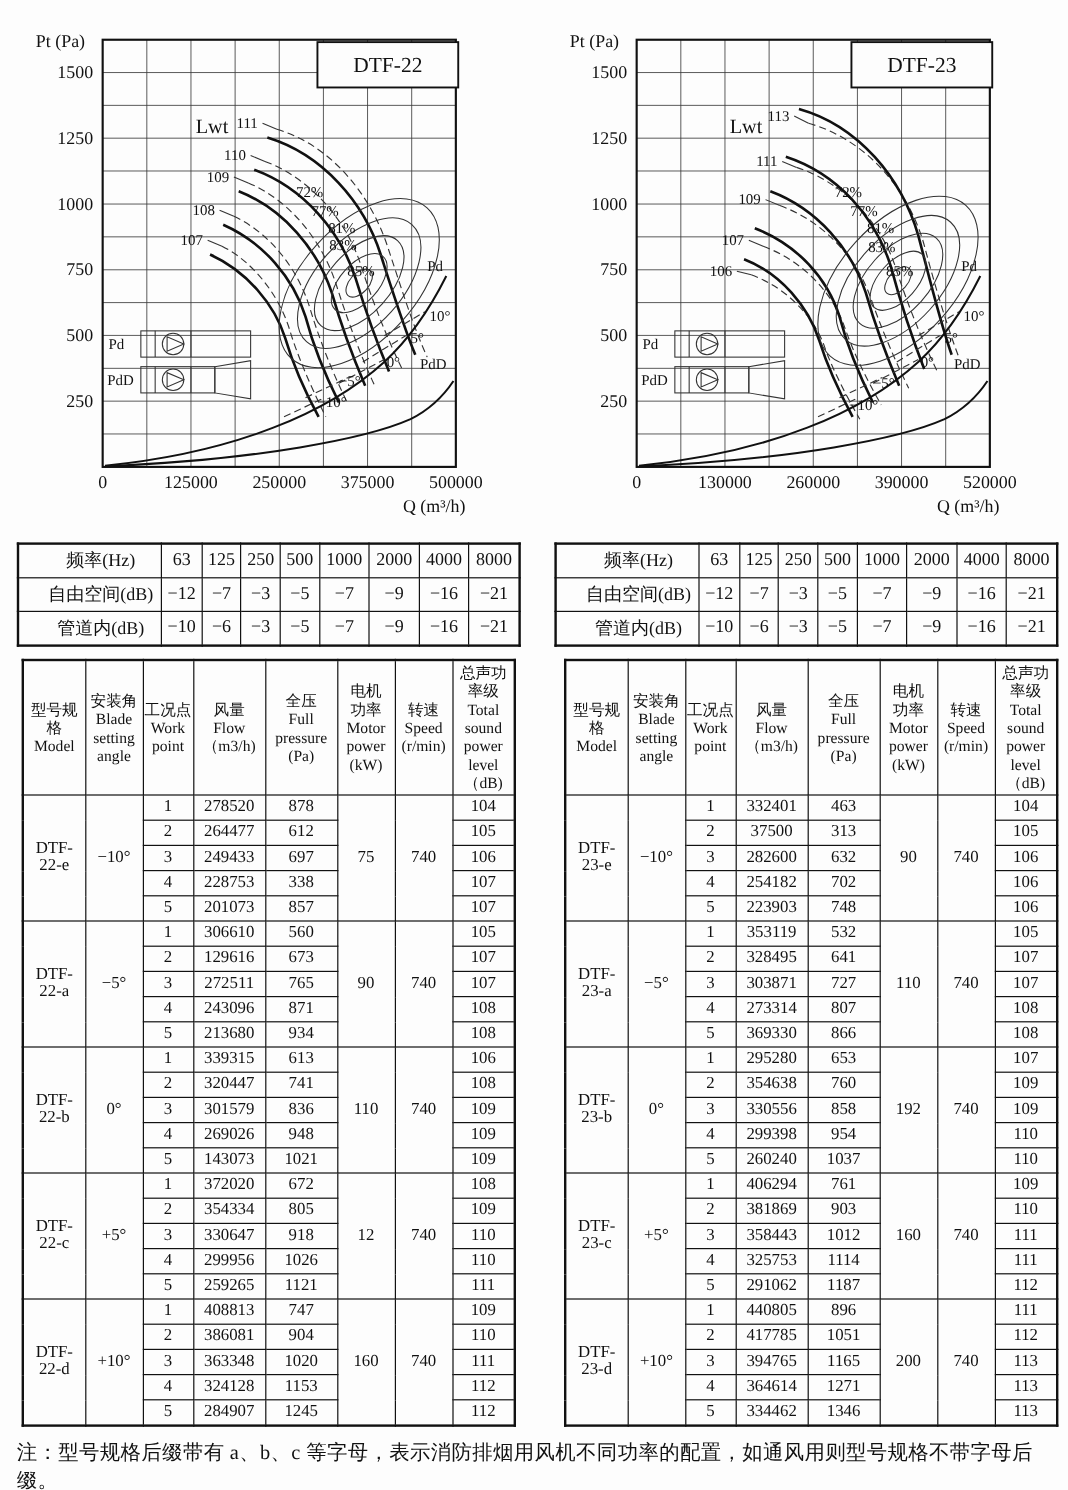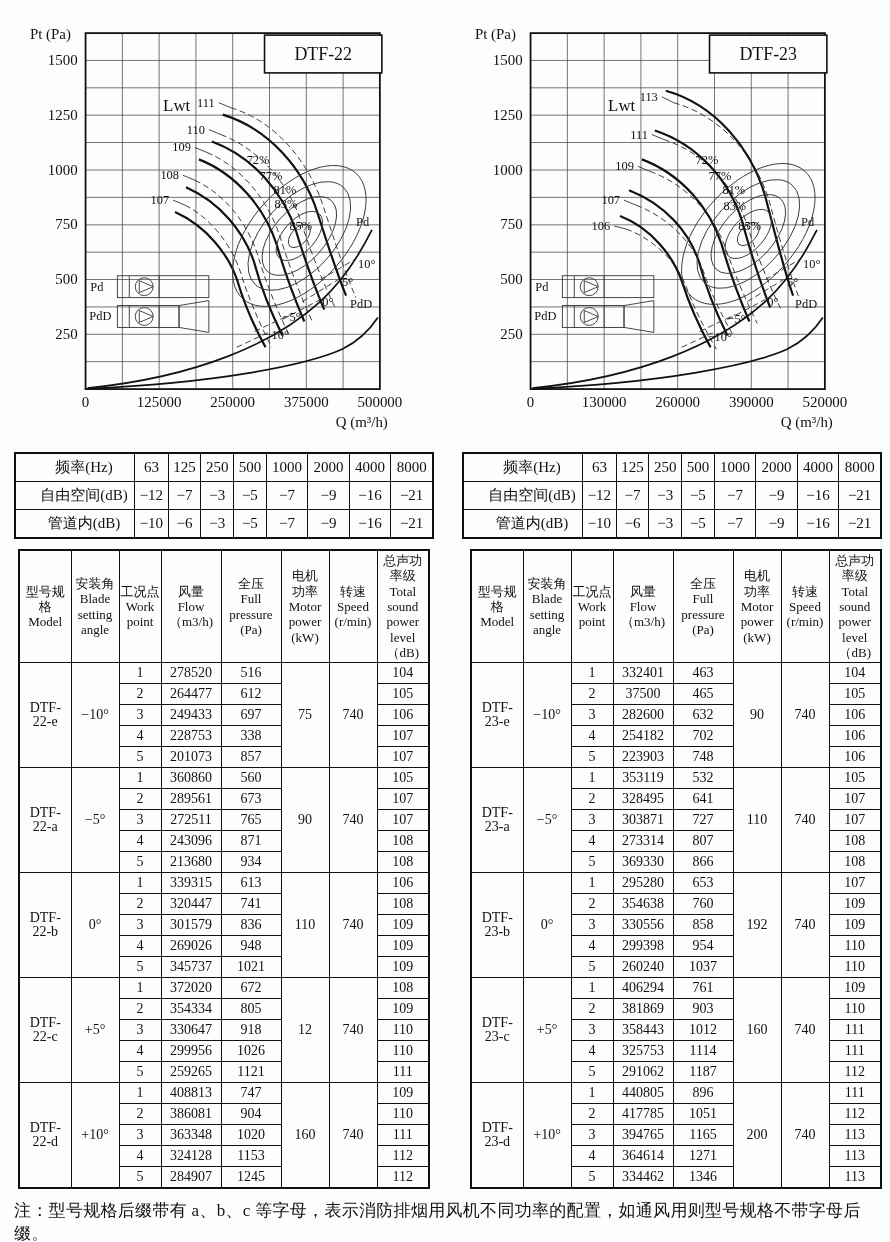--- a/index.html
+++ b/index.html
@@ -371,21 +371,21 @@
         </tr>
       </thead>
       <tbody>
 
           <tr>
             <td rowspan="5" class="model">DTF-
 22-e</td>
             <td rowspan="5">−10°</td>
             <td>1</td>
             <td>278520</td>
-            <td>516</td>
+            <td>878</td>
             <td rowspan="5">75</td>
             <td rowspan="5">740</td>
             <td>104</td>
           </tr>
           <tr>
             <td>2</td>
             <td>264477</td>
             <td>612</td>
             <td>105</td>
           </tr>
@@ -406,29 +406,29 @@
             <td>201073</td>
             <td>857</td>
             <td>107</td>
           </tr>
 
           <tr>
             <td rowspan="5" class="model">DTF-
 22-a</td>
             <td rowspan="5">−5°</td>
             <td>1</td>
-            <td>360860</td>
+            <td>306610</td>
             <td>560</td>
             <td rowspan="5">90</td>
             <td rowspan="5">740</td>
             <td>105</td>
           </tr>
           <tr>
             <td>2</td>
-            <td>289561</td>
+            <td>129616</td>
             <td>673</td>
             <td>107</td>
           </tr>
           <tr>
             <td>3</td>
             <td>272511</td>
             <td>765</td>
             <td>107</td>
           </tr>
           <tr>
@@ -468,21 +468,21 @@
             <td>109</td>
           </tr>
           <tr>
             <td>4</td>
             <td>269026</td>
             <td>948</td>
             <td>109</td>
           </tr>
           <tr>
             <td>5</td>
-            <td>345737</td>
+            <td>143073</td>
             <td>1021</td>
             <td>109</td>
           </tr>
 
           <tr>
             <td rowspan="5" class="model">DTF-
 22-c</td>
             <td rowspan="5">+5°</td>
             <td>1</td>
             <td>372020</td>
@@ -609,21 +609,21 @@
             <td>1</td>
             <td>332401</td>
             <td>463</td>
             <td rowspan="5">90</td>
             <td rowspan="5">740</td>
             <td>104</td>
           </tr>
           <tr>
             <td>2</td>
             <td>37500</td>
-            <td>465</td>
+            <td>313</td>
             <td>105</td>
           </tr>
           <tr>
             <td>3</td>
             <td>282600</td>
             <td>632</td>
             <td>106</td>
           </tr>
           <tr>
             <td>4</td>

